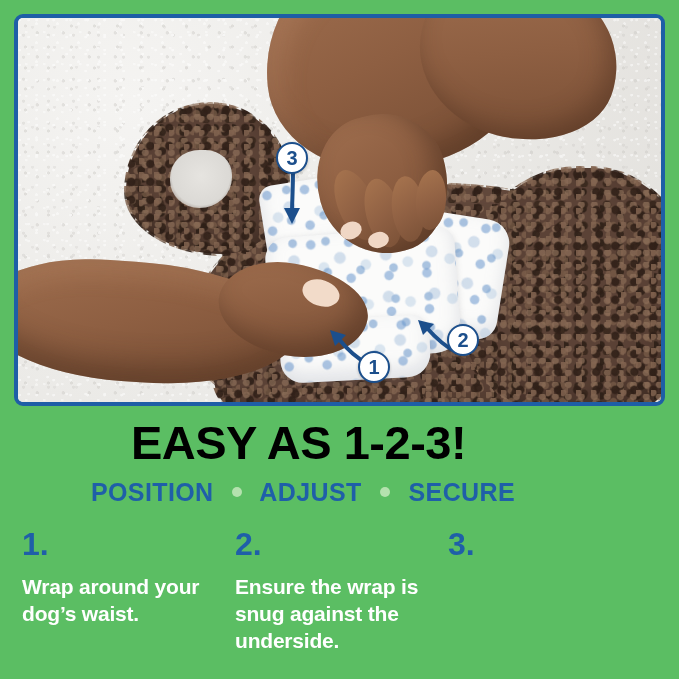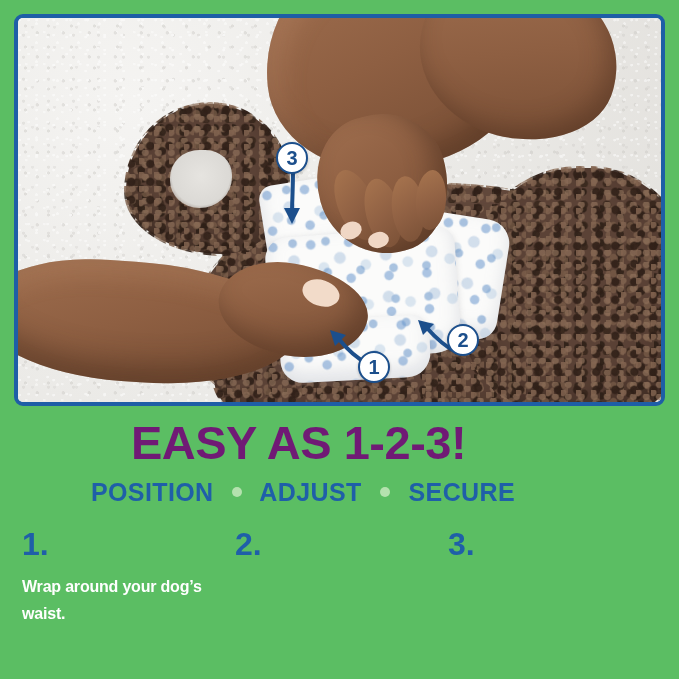--- a/index.html
+++ b/index.html
@@ -248,21 +248,21 @@
   #arrow-1 { left: 310px; top: 310px; }
   #arrow-2 { left: 398px; top: 300px; }
 
   
   #headline {
     position: absolute;
     left: 0;
     top: 418px;
     width: 597px;
     text-align: center;
-    color: #701a75;
+    color: #000000;
     font-family: "Liberation Sans", sans-serif;
     font-weight: 700;
     font-size: 47px;
     letter-spacing: -0.5px;
     line-height: 50px;
     white-space: nowrap;
   }
   #subhead {
     position: absolute;
     left: 0;
@@ -301,21 +301,21 @@
     font-family: "Liberation Sans", sans-serif;
     font-weight: 700;
     font-size: 32px;
     line-height: 34px;
     margin: 0 0 12px 0;
   }
   .step-text {
     color: #ffffff;
     font-family: "Liberation Sans", sans-serif;
     font-weight: 700;
-    font-size: 16px;
+    font-size: 21px;
     line-height: 27px;
     letter-spacing: -0.2px;
   }
 </style>
 </head>
 <body>
 
 <div id="page">
 
   <div id="photo-frame">
@@ -384,20 +384,21 @@
 
   <div id="steps">
 
     <div class="step">
       <div class="step-num">1.</div>
       <div class="step-text">Wrap around your dog’s waist.</div>
     </div>
 
     <div class="step">
       <div class="step-num">2.</div>
+      <div class="step-text">Ensure the wrap is snug against the underside.</div>
     </div>
 
     <div class="step">
       <div class="step-num">3.</div>
     </div>
 
   </div>
 
 </div>
 

